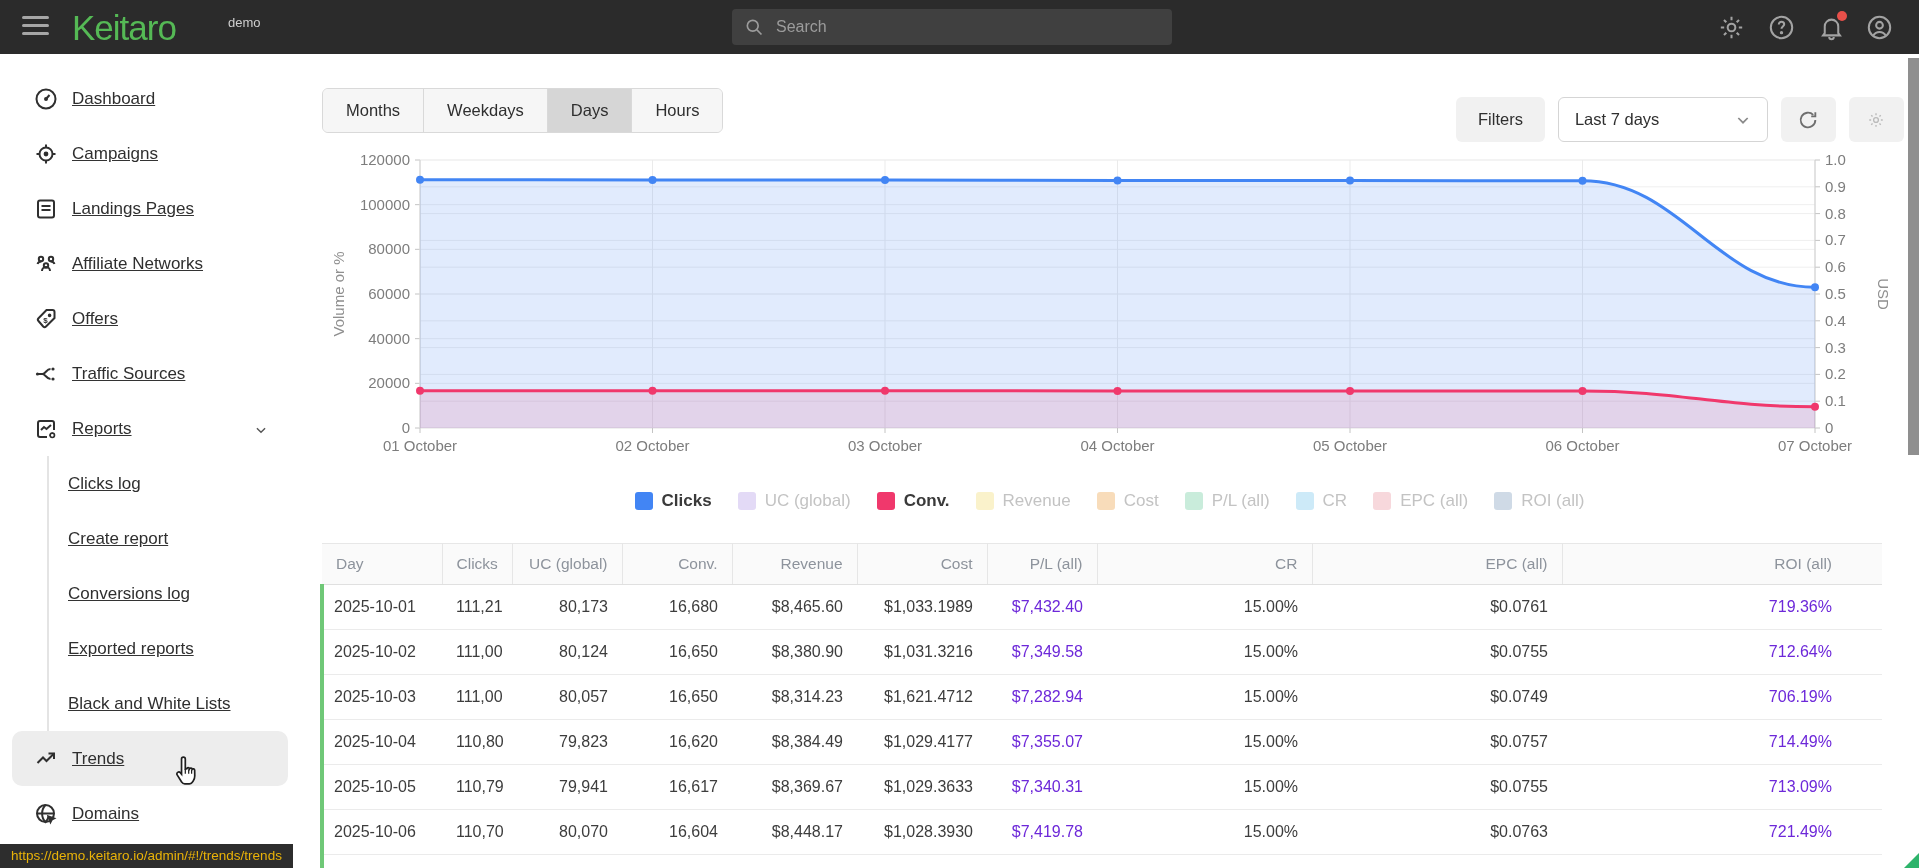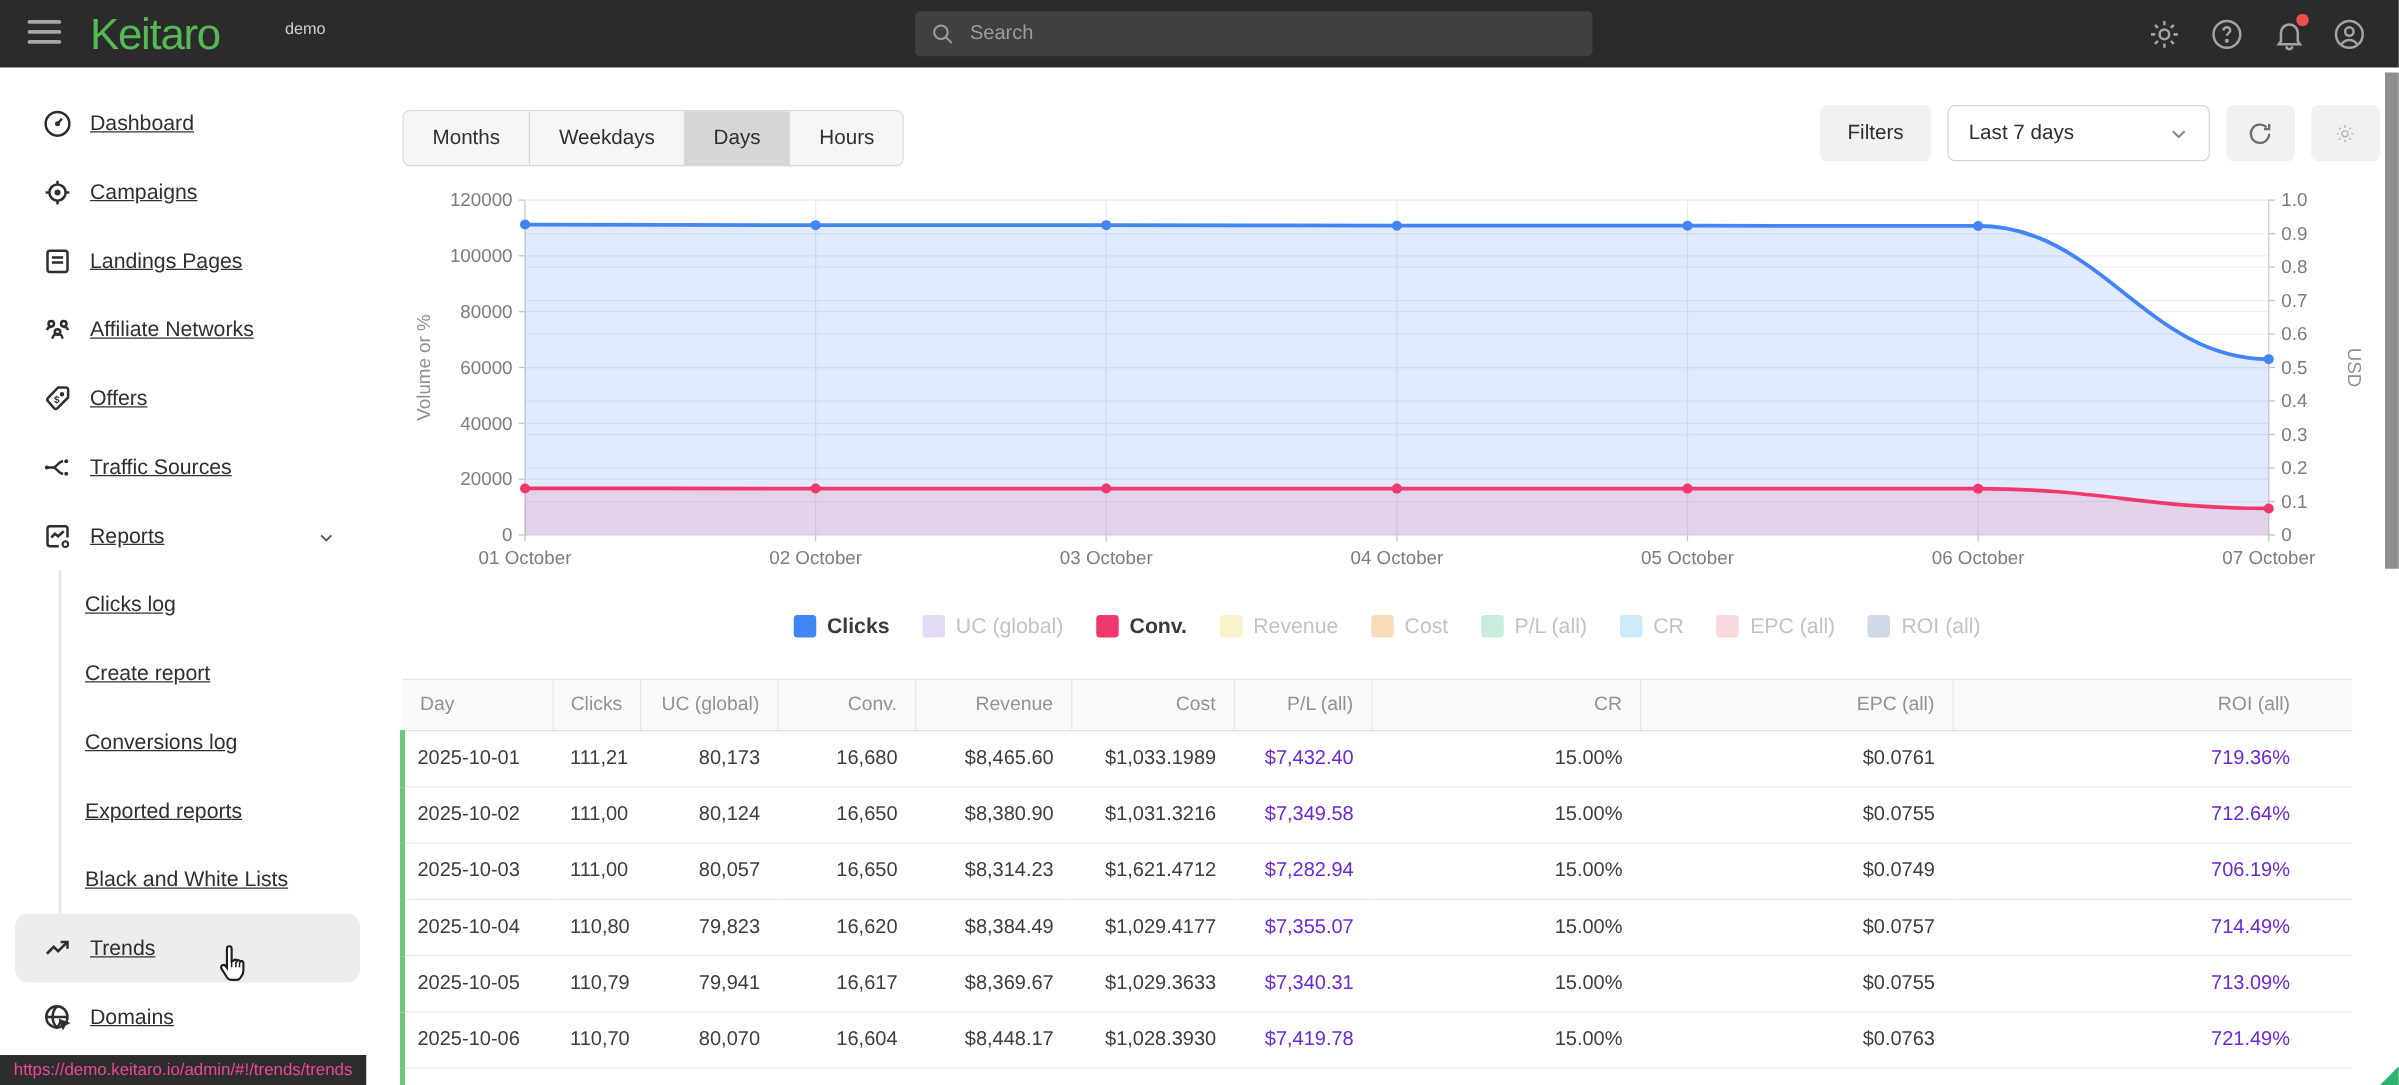--- a/index.html
+++ b/index.html
@@ -5,21 +5,21 @@
   * { margin:0; padding:0; box-sizing:border-box; }
   html,body { width:1919px; height:868px; overflow:hidden; background:#fff;
               font-family:"Liberation Sans","DejaVu Sans",sans-serif; color:#333; }
 
   
   .topbar { position:absolute; left:0; top:0; width:1919px; height:54px; background:#2b2b2b; z-index:30; }
   .burger { position:absolute; left:22px; top:16px; width:27px; height:22px; cursor:pointer; }
   .burger i { display:block; height:3px; border-radius:2px; background:#a6a6a6; margin-bottom:5px; }
   .brand { position:absolute; left:72px; top:8px; font-size:35px; font-weight:normal; letter-spacing:-1px; color:#55b955; }
   .brand-badge { position:absolute; left:228px; top:15px; font-size:13px; color:#cfcfcf; }
-  .search { position:absolute; left:732px; top:9px; width:542px; height:36px; background:#404040;
+  .search { position:absolute; left:732px; top:9px; width:440px; height:36px; background:#404040;
             border-radius:4px; display:flex; align-items:center; padding:0 12px; }
   .search svg { flex:0 0 auto; }
   .search input { background:transparent; border:none; outline:none; color:#ddd; font-size:16px; margin-left:12px; width:100%; }
   .search input::placeholder { color:#9c9c9c; }
   .top-ico { position:absolute; top:14px; width:27px; height:27px; cursor:pointer; }
   .bell-dot { position:absolute; right:-2px; top:-3px; width:10px; height:10px; border-radius:50%; background:#e8504a; }
 
   
   .sidebar { position:absolute; left:0; top:54px; width:300px; bottom:0; background:#fff; z-index:10; }
   .nav { list-style:none; padding-top:17px;text-decoration:underline; }
@@ -33,21 +33,21 @@
   
   .main { position:absolute; left:300px; top:54px; right:0; bottom:-200px; background:#fff; }
 
   .tabgroup { position:absolute; left:22px; top:34px; display:inline-flex; height:45px;
               border:1px solid #d9d9d9; border-radius:6px; overflow:hidden; background:#f6f6f6;justify-content:flex-end; }
   .tabgroup .tab { display:flex; align-items:center; padding:0 23px; font-size:16.5px; color:#2f2f2f;
                    border-right:1px solid #d9d9d9; cursor:pointer; background:#f6f6f6; }
   .tabgroup .tab:last-child { border-right:none; }
   .tabgroup .tab.active { background:#d6d6d6; }
 
-  .controls { position:absolute; top:30px; left:1156px; display:flex; gap:13px; }
+  .controls { position:absolute; top:43px; left:1156px; display:flex; gap:13px; }
   .btn { height:45px; border-radius:6px; display:flex; align-items:center; justify-content:center;
          font-size:16.5px; cursor:pointer; }
   .btn-filters { background:#f1f1f1; padding:0 22px; color:#2f2f2f; }
   .select { width:210px; background:#fff; border:1px solid #d5d5d5; justify-content:space-between; padding:0 16px; color:#2f2f2f;gap:12px; }
   .btn-sq { width:55px; background:#f1f1f1; }
   .btn-sq.lite svg { opacity:.55; }
 
   .chart-wrap { position:absolute; left:30px; top:86px; width:1570px; height:352px; }
   .chart-wrap svg { width:100%; height:100%; }
   svg text.tick { font-size:15px; fill:#7d7d7d; }
@@ -68,21 +68,21 @@
   thead th:first-child { text-align:left; }
   thead th:last-child { border-right:none; padding-right:50px; }
   tbody td { height:45px; font-size:16px; color:#3d3d3d; border-bottom:1px solid #ebebeb;
              text-align:right; padding:0 14px; white-space:nowrap; overflow:hidden; }
   tbody td:first-child { text-align:left; }
   tbody td:last-child { padding-right:50px; }
   tbody tr td:first-child { border-left:4px solid #6fc877; padding-left:10px; }
   td.green { color:#6d28d9; }
 
   
-  .statusbar { position:absolute; left:0; bottom:0; background:#2d2d2d; color:#ec4899; font-size:13.5px;
+  .statusbar { position:absolute; left:0; bottom:0; background:#2d2d2d; color:#eab308; font-size:13.5px;
                padding:4px 11px 5px; z-index:40; }
   .vscroll { position:absolute; right:0; top:58px; width:11px; height:397px; background:#8f8f8f; z-index:35; }
   .corner { position:absolute; right:0; bottom:0; width:0; height:0; z-index:36;
             border-bottom:15px solid #2eb46b; border-left:15px solid transparent; }
   .cursor { position:absolute; left:172px; top:754px; z-index:50; pointer-events:none; }
 </style>
 </head>
 <body>
 
 <header class="topbar">

